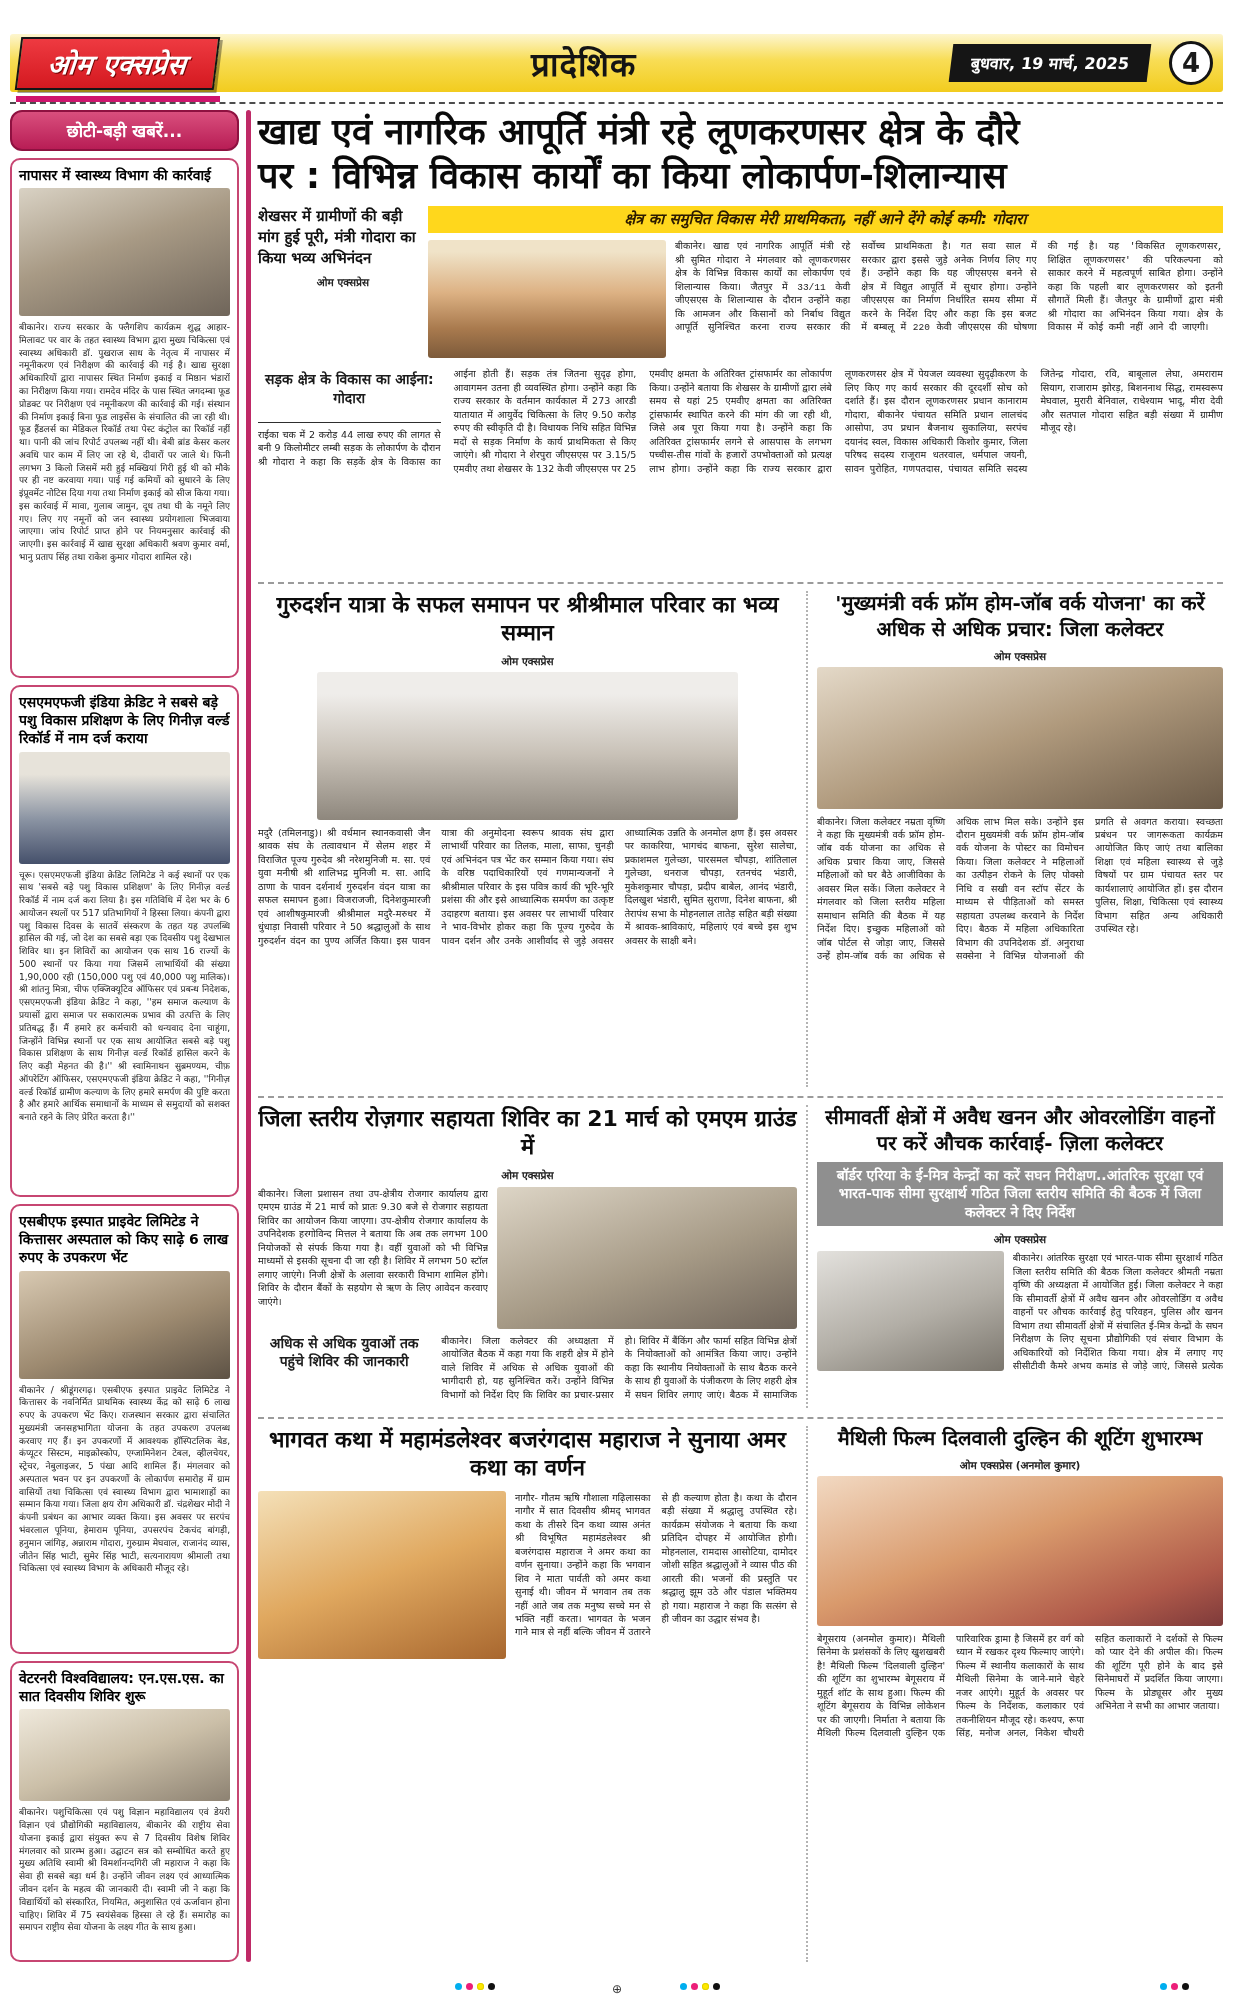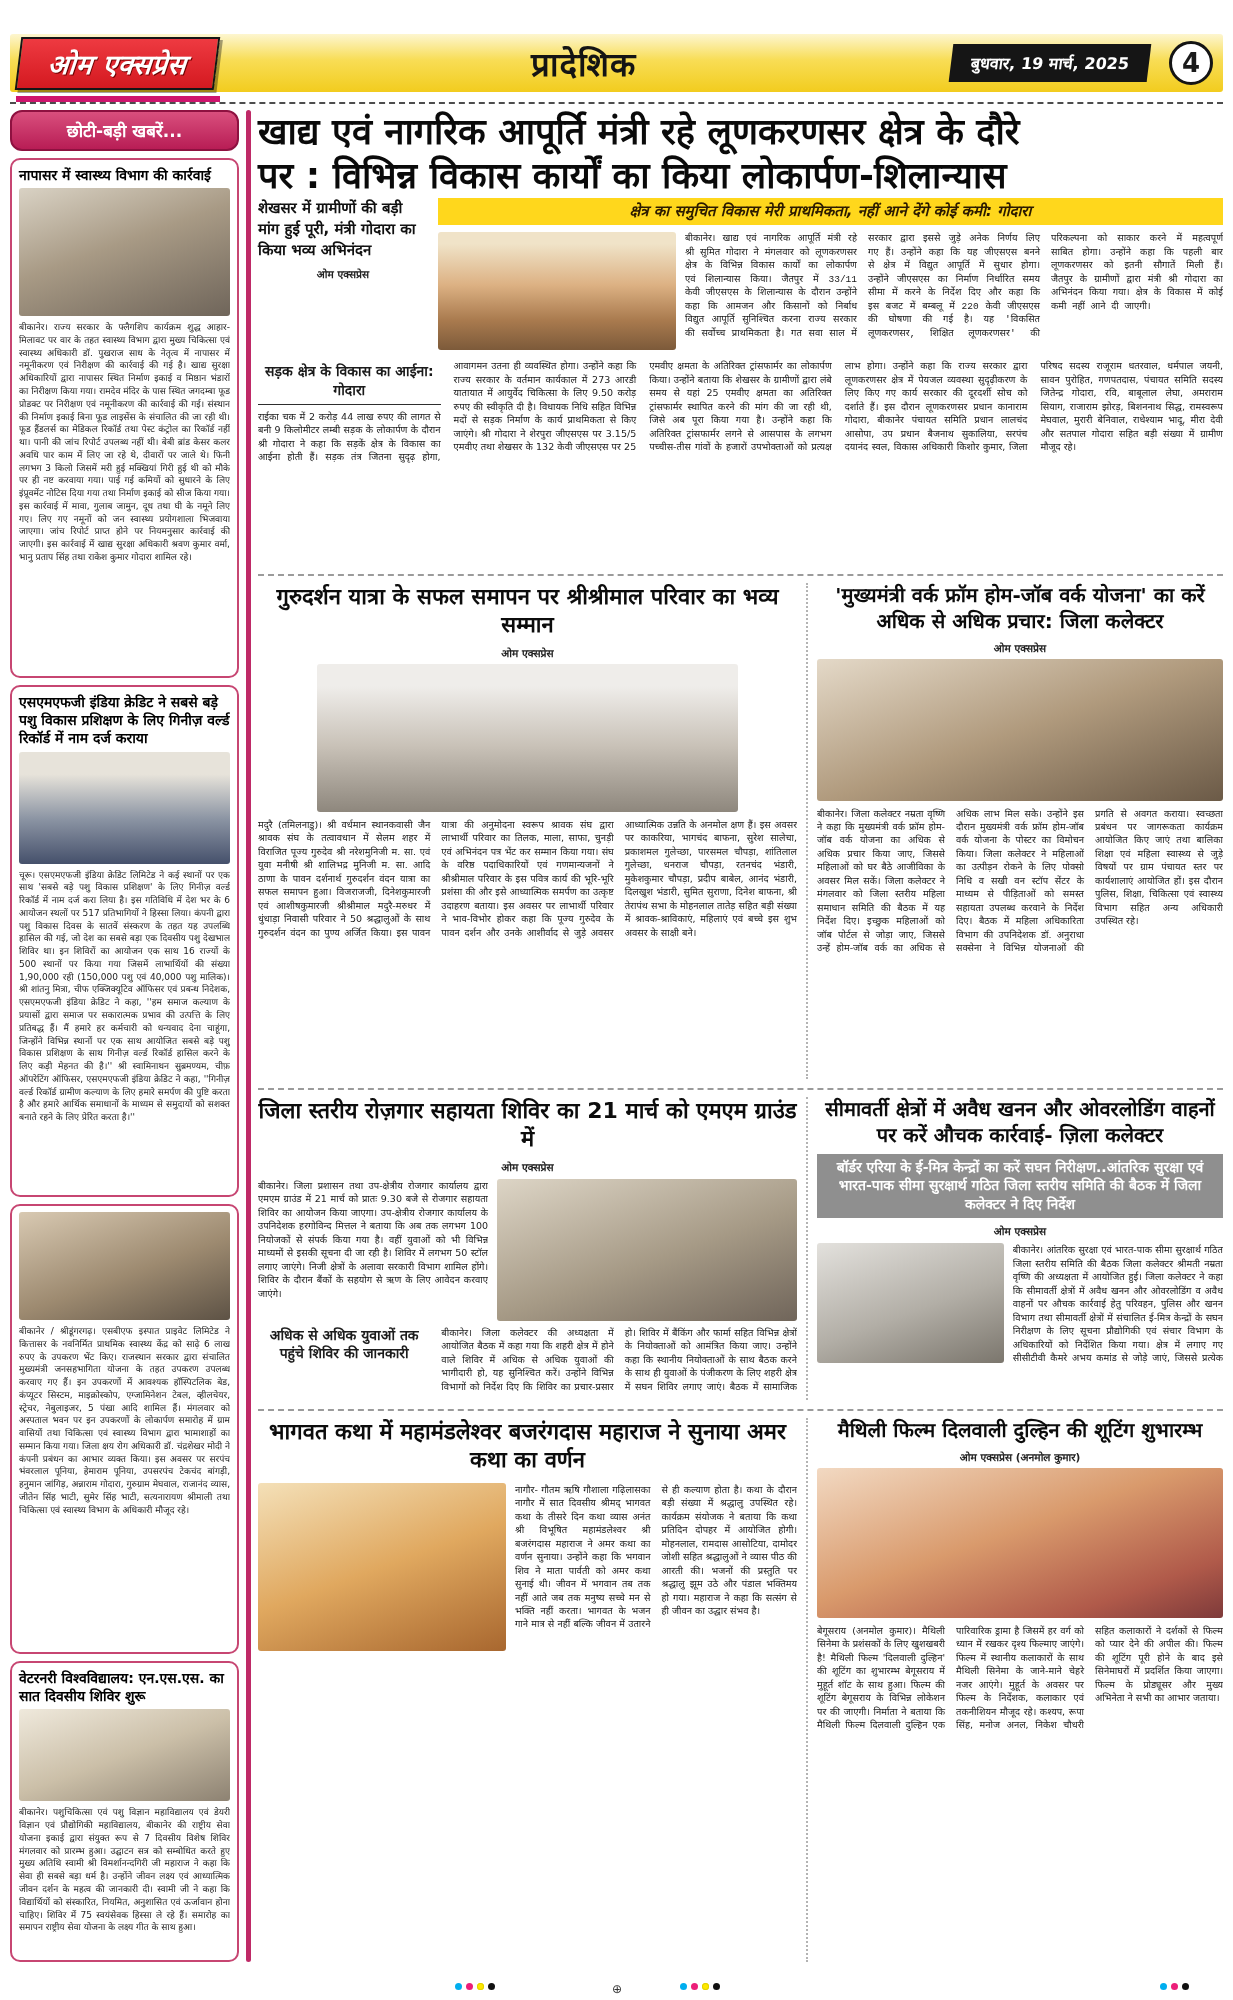--- a/index.html
+++ b/index.html
@@ -62,32 +62,32 @@
   .p-jain     { background:linear-gradient(180deg,#efedea 15%,#c9c2b8 55%,#8e877d); }
   .p-office   { background:linear-gradient(160deg,#e4d9c8,#b09a7d 50%,#6b5a47); }
   .p-sofa     { background:linear-gradient(160deg,#ddd5c6,#a69a86 55%,#70655a); }
   .p-conf     { background:linear-gradient(160deg,#e3e1dd,#b2aea6 55%,#7b766d); }
   .p-stage    { background:linear-gradient(160deg,#f4e0b8,#e0a85f 50%,#a8672f); }
   .p-film     { background:linear-gradient(160deg,#f2d9c2,#d99a6c 45%,#b05a4a 80%,#7e3a3a); }
 
   
   .maincol { flex:1; min-width:0; display:flex; flex-direction:column; }
   .lead h1 { font-size:36px; line-height:1.22; text-align:left; font-weight:bold; color:#0a0a0a; }
-  .lead-grid { display:grid; grid-template-columns:170px 1fr; gap:10px; }
+  .lead-grid { display:grid; grid-template-columns:170px 1fr; margin-top:8px; }
   .subdeck { font-size:15px; font-weight:bold; line-height:1.4; color:#111; }
   .byline { text-align:center; font-weight:bold; font-size:10.5px; color:#222; margin:6px 0 4px; }
   .kicker-yellow {
     background:#ffd71c; color:#2b1a00; font-weight:bold; font-style:italic;
     text-align:center; font-size:15px; padding:4px 8px; line-height:1.3;
   }
   .media-row { display:flex; gap:9px; margin-top:7px;font-family:Liberation Mono, monospace; }
   .lead-photo { width:238px; height:118px; }
   .lead-intro { flex:1; height:118px; overflow:hidden; font-size:9.5px; line-height:1.42; text-align:justify; column-count:3; column-gap:11px; }
   .lead-body { column-count:5; column-gap:13px; height:206px; overflow:hidden; margin-top:9px; font-size:9.5px; line-height:1.42; text-align:justify; }
-  .crosshead { font-size:14px; font-weight:bold; text-align:center; margin:3px 0 5px; border-bottom:1.5px solid #2e2e2e; padding-bottom:5px; line-height:1.3; }
+  .crosshead { font-size:14px; font-weight:bold; text-align:center; margin:3px 0 5px; border-bottom:1.5px solid #2e2e2e; padding-bottom:15px; line-height:1.3; }
 
   .band { display:flex; border-top:2px dashed #9b9b9b; margin-top:9px; padding-top:7px; }
   .band-left  { width:57%; padding-right:9px; border-right:2px dotted #b3b3b3; }
   .band-right { flex:1; min-width:0; padding-left:9px; }
   .art h2 { font-size:22px; line-height:1.28; text-align:center; color:#0c0c0c; font-weight:bold; }
   .body { font-size:9.5px; line-height:1.42; text-align:justify; overflow:hidden; color:#1d1d1d; }
   .cols-3 { column-count:3; column-gap:11px; }
   .cols-2 { column-count:2; column-gap:11px; }
   .kicker-gray {
     background:#8f8f8f; color:#fff; font-weight:bold; text-align:center;
@@ -132,20 +132,21 @@
         <p class="lc-body" style="height:350px;margin-top:5px">बीकानेर। राज्य सरकार के फ्लैगशिप कार्यक्रम शुद्ध आहार-मिलावट पर वार के तहत स्वास्थ्य विभाग द्वारा मुख्य चिकित्सा एवं स्वास्थ्य अधिकारी डॉ. पुखराज साध के नेतृत्व में नापासर में नमूनीकरण एवं निरीक्षण की कार्रवाई की गई है। खाद्य सुरक्षा अधिकारियों द्वारा नापासर स्थित निर्माण इकाई व मिष्ठान भंडारों का निरीक्षण किया गया। रामदेव मंदिर के पास स्थित जगदम्बा फूड प्रोडक्ट पर निरीक्षण एवं नमूनीकरण की कार्रवाई की गई। संस्थान की निर्माण इकाई बिना फूड लाइसेंस के संचालित की जा रही थी। फूड हैंडलर्स का मेडिकल रिकॉर्ड तथा पेस्ट कंट्रोल का रिकॉर्ड नहीं था। पानी की जांच रिपोर्ट उपलब्ध नहीं थी। बेबी ब्रांड केसर कलर अवधि पार काम में लिए जा रहे थे, दीवारों पर जाले थे। फिनी लगभग 3 किलो जिसमें मरी हुई मक्खियां गिरी हुई थी को मौके पर ही नष्ट करवाया गया। पाई गई कमियों को सुधारने के लिए इंप्रूवमेंट नोटिस दिया गया तथा निर्माण इकाई को सीज किया गया। इस कार्रवाई में मावा, गुलाब जामुन, दूध तथा घी के नमूने लिए गए। लिए गए नमूनों को जन स्वास्थ्य प्रयोगशाला भिजवाया जाएगा। जांच रिपोर्ट प्राप्त होने पर नियमनुसार कार्रवाई की जाएगी। इस कार्रवाई में खाद्य सुरक्षा अधिकारी श्रवण कुमार वर्मा, भानु प्रताप सिंह तथा राकेश कुमार गोदारा शामिल रहे।</p>
       </article>
 
       <article class="lc-card" style="height:512px">
         <h3>एसएमएफजी इंडिया क्रेडिट ने सबसे बड़े पशु विकास प्रशिक्षण के लिए गिनीज़ वर्ल्ड रिकॉर्ड में नाम दर्ज कराया</h3>
         <div class="photo p-group" style="height:112px"></div>
         <p class="lc-body" style="height:322px;margin-top:5px">चूरू। एसएमएफजी इंडिया क्रेडिट लिमिटेड ने कई स्थानों पर एक साथ 'सबसे बड़े पशु विकास प्रशिक्षण' के लिए गिनीज़ वर्ल्ड रिकॉर्ड में नाम दर्ज करा लिया है। इस गतिविधि में देश भर के 6 आयोजन स्थलों पर 517 प्रतिभागियों ने हिस्सा लिया। कंपनी द्वारा पशु विकास दिवस के सातवें संस्करण के तहत यह उपलब्धि हासिल की गई, जो देश का सबसे बड़ा एक दिवसीय पशु देखभाल शिविर था। इन शिविरों का आयोजन एक साथ 16 राज्यों के 500 स्थानों पर किया गया जिसमें लाभार्थियों की संख्या 1,90,000 रही (150,000 पशु एवं 40,000 पशु मालिक)। श्री शांतनु मित्रा, चीफ एक्जिक्यूटिव ऑफिसर एवं प्रबन्ध निदेशक, एसएमएफजी इंडिया क्रेडिट ने कहा, ''हम समाज कल्याण के प्रयासों द्वारा समाज पर सकारात्मक प्रभाव की उत्पत्ति के लिए प्रतिबद्ध हैं। मैं हमारे हर कर्मचारी को धन्यवाद देना चाहूंगा, जिन्होंने विभिन्न स्थानों पर एक साथ आयोजित सबसे बड़े पशु विकास प्रशिक्षण के साथ गिनीज़ वर्ल्ड रिकॉर्ड हासिल करने के लिए कड़ी मेहनत की है।'' श्री स्वामिनाथन सुब्रमण्यम, चीफ़ ऑपरेटिंग ऑफिसर, एसएमएफजी इंडिया क्रेडिट ने कहा, ''गिनीज़ वर्ल्ड रिकॉर्ड ग्रामीण कल्याण के लिए हमारे समर्पण की पुष्टि करता है और हमारे आर्थिक समाधानों के माध्यम से समुदायों को सशक्त बनाते रहने के लिए प्रेरित करता है।''</p>
       </article>
 
       <article class="lc-card" style="height:450px">
+        <h3>एसबीएफ इस्पात प्राइवेट लिमिटेड ने कित्तासर अस्पताल को किए साढ़े 6 लाख रुपए के उपकरण भेंट</h3>
         <div class="photo p-hospital" style="height:108px"></div>
         <p class="lc-body" style="height:258px;margin-top:5px">बीकानेर / श्रीडूंगरगढ़। एसबीएफ इस्पात प्राइवेट लिमिटेड ने कित्तासर के नवनिर्मित प्राथमिक स्वास्थ्य केंद्र को साढ़े 6 लाख रुपए के उपकरण भेंट किए। राजस्थान सरकार द्वारा संचालित मुख्यमंत्री जनसहभागिता योजना के तहत उपकरण उपलब्ध करवाए गए हैं। इन उपकरणों में आवश्यक हॉस्पिटलिक बेड, कंप्यूटर सिस्टम, माइक्रोस्कोप, एग्जामिनेशन टेबल, व्हीलचेयर, स्ट्रेचर, नेबुलाइजर, 5 पंखा आदि शामिल हैं। मंगलवार को अस्पताल भवन पर इन उपकरणों के लोकार्पण समारोह में ग्राम वासियों तथा चिकित्सा एवं स्वास्थ्य विभाग द्वारा भामाशाहों का सम्मान किया गया। जिला क्षय रोग अधिकारी डॉ. चंद्रशेखर मोदी ने कंपनी प्रबंधन का आभार व्यक्त किया। इस अवसर पर सरपंच भंवरलाल पूनिया, हेमाराम पूनिया, उपसरपंच टेकचंद बांगड़ी, हनुमान जांगिड़, अन्नाराम गोदारा, गुरुग्राम मेघवाल, राजानंद व्यास, जीतेन सिंह भाटी, सुमेर सिंह भाटी, सत्यनारायण श्रीमाली तथा चिकित्सा एवं स्वास्थ्य विभाग के अधिकारी मौजूद रहे।</p>
       </article>
 
       <article class="lc-card" style="flex:1">
         <h3>वेटरनरी विश्वविद्यालय: एन.एस.एस. का सात दिवसीय शिविर शुरू</h3>
         <div class="photo p-shivir" style="height:92px"></div>
         <p class="lc-body" style="height:155px;margin-top:5px">बीकानेर। पशुचिकित्सा एवं पशु विज्ञान महाविद्यालय एवं डेयरी विज्ञान एवं प्रौद्योगिकी महाविद्यालय, बीकानेर की राष्ट्रीय सेवा योजना इकाई द्वारा संयुक्त रूप से 7 दिवसीय विशेष शिविर मंगलवार को प्रारम्भ हुआ। उद्घाटन सत्र को सम्बोधित करते हुए मुख्य अतिथि स्वामी श्री विमर्शानन्दगिरी जी महाराज ने कहा कि सेवा ही सबसे बड़ा धर्म है। उन्होंने जीवन लक्ष्य एवं आध्यात्मिक जीवन दर्शन के महत्व की जानकारी दी। स्वामी जी ने कहा कि विद्यार्थियों को संस्कारित, नियमित, अनुशासित एवं ऊर्जावान होना चाहिए। शिविर में 75 स्वयंसेवक हिस्सा ले रहे हैं। समारोह का समापन राष्ट्रीय सेवा योजना के लक्ष्य गीत के साथ हुआ।</p>
       </article>
     </aside>

